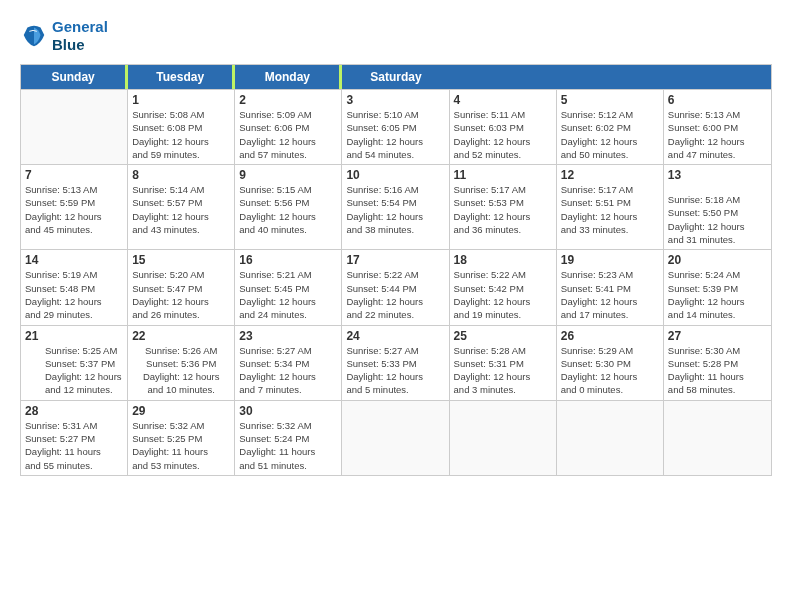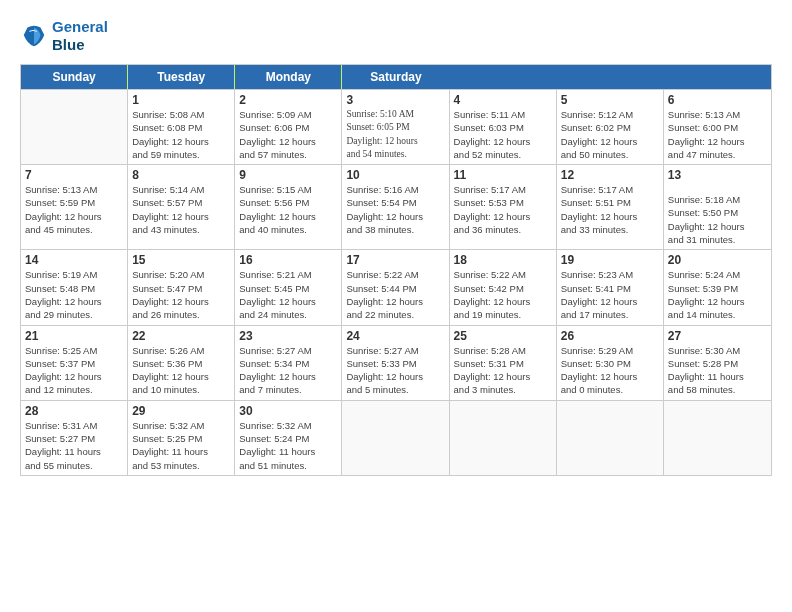--- a/index.html
+++ b/index.html
@@ -64,21 +64,21 @@
       display: grid;
       grid-template-columns: repeat(7, 1fr);
       background: #2b6cb0;
     }
     .cal-header-cell {
       color: #fff;
       font-size: 12px;
       font-weight: bold;
       text-align: center;
       padding: 5px 2px;
-      border-right: 1px solid #bef264;
+      border-right: 3px solid #bef264;
     }
     .cal-header-cell:last-child { border-right: none; }
     .cal-body {
       flex: 1;
       display: flex;
       flex-direction: column;
     }
     .cal-row {
       display: grid;
       grid-template-columns: repeat(7, 1fr);
@@ -150,21 +150,21 @@
           </div>
           <div class="cal-cell">
             <div class="day-num">2</div>
             <div class="day-info" style="white-space: pre-line;">Sunrise: 5:09 AM
 Sunset: 6:06 PM
 Daylight: 12 hours
 and 57 minutes.</div>
           </div>
           <div class="cal-cell">
             <div class="day-num">3</div>
-            <div class="day-info" style="white-space: pre-line; font-family: Liberation Serif, serif;">Sunrise: 5:10 AM
+            <div class="day-info" style="white-space: pre-line;">Sunrise: 5:10 AM
 Sunset: 6:05 PM
 Daylight: 12 hours
 and 54 minutes.</div>
           </div>
           <div class="cal-cell">
             <div class="day-num">4</div>
             <div class="day-info" style="white-space: pre-line;">Sunrise: 5:11 AM
 Sunset: 6:03 PM
 Daylight: 12 hours
 and 52 minutes.</div>
@@ -282,28 +282,28 @@
             <div class="day-num">20</div>
             <div class="day-info" style="white-space: pre-line;">Sunrise: 5:24 AM
 Sunset: 5:39 PM
 Daylight: 12 hours
 and 14 minutes.</div>
           </div>
         </div>
         <div class="cal-row">
           <div class="cal-cell">
             <div class="day-num">21</div>
-            <div class="day-info" style="white-space: pre-line;">Sunrise: 5:25 AM
+            <div class="day-info" style="white-space: pre-line; margin-left: 20px;">Sunrise: 5:25 AM
 Sunset: 5:37 PM
 Daylight: 12 hours
 and 12 minutes.</div>
           </div>
           <div class="cal-cell">
             <div class="day-num">22</div>
-            <div class="day-info" style="white-space: pre-line;">Sunrise: 5:26 AM
+            <div class="day-info" style="white-space: pre-line; text-align: center;">Sunrise: 5:26 AM
 Sunset: 5:36 PM
 Daylight: 12 hours
 and 10 minutes.</div>
           </div>
           <div class="cal-cell">
             <div class="day-num">23</div>
             <div class="day-info" style="white-space: pre-line;">Sunrise: 5:27 AM
 Sunset: 5:34 PM
 Daylight: 12 hours
 and 7 minutes.</div>

